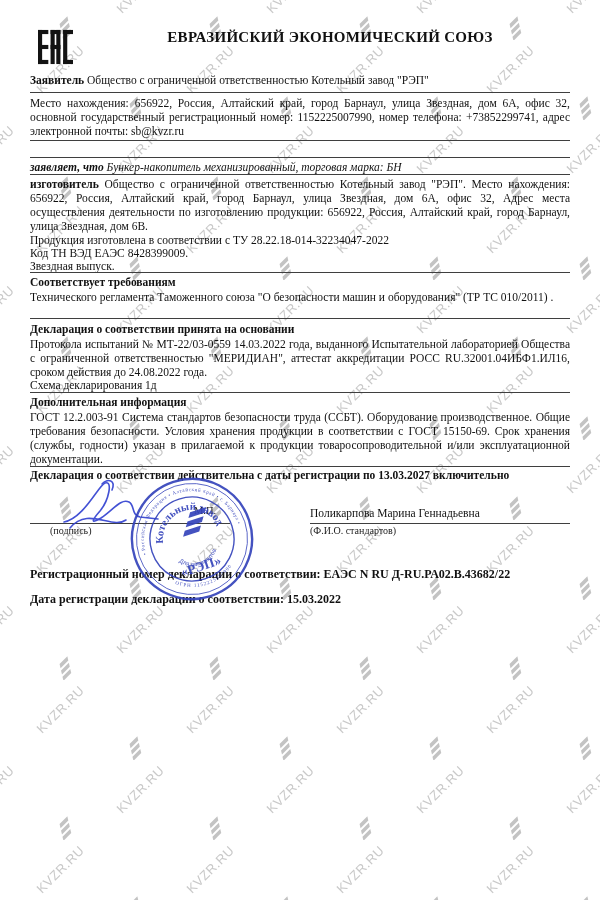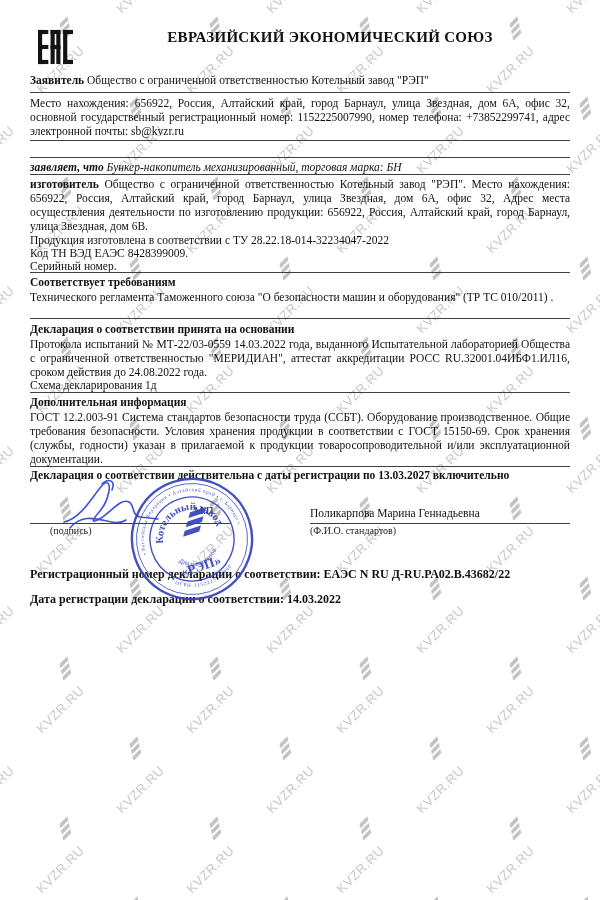--- a/index.html
+++ b/index.html
@@ -561,21 +561,21 @@
       <span>Бункер-накопитель механизированный, торговая марка: БН</span>
     </div>
     <div class="hr" style="left:30px;top:174px;width:540px;"></div>
 
     <div class="abs t just" style="left:30px;top:177px;width:540px;">
       <span class="b">изготовитель</span>
       <span>Общество с ограниченной ответственностью Котельный завод "РЭП". Место нахождения: 656922, Россия, Алтайский край, город Барнаул, улица Звездная, дом 6А, офис 32, Адрес места осуществления деятельности по изготовлению продукции: 656922, Россия, Алтайский край, город Барнаул, улица Звездная, дом 6В.</span>
     </div>
     <div class="abs t" style="left:30px;top:233px;width:540px;">Продукция изготовлена в соответствии с ТУ 28.22.18-014-32234047-2022</div>
     <div class="abs t" style="left:30px;top:246px;width:540px;">Код ТН ВЭД ЕАЭС 8428399009.</div>
-    <div class="abs t" style="left:30px;top:259px;width:540px;">Серийный номер.</div>
+    <div class="abs t" style="left:30px;top:259px;width:540px;">Звездная выпуск.</div>
     <div class="hr" style="left:30px;top:272px;width:540px;"></div>
 
     <div class="abs t b" style="left:30px;top:275px;width:540px;">Соответствует требованиям</div>
     <div class="abs t just" style="left:30px;top:290px;width:540px;">Технического регламента Таможенного союза "О безопасности машин и оборудования" (ТР ТС 010/2011) .</div>
     <div class="hr" style="left:30px;top:318px;width:540px;"></div>
 
     <div class="abs t b" style="left:30px;top:322px;width:540px;">Декларация о соответствии принята на основании</div>
     <div class="abs t just" style="left:30px;top:337px;width:540px;">Протокола испытаний № МТ-22/03-0559 14.03.2022 года, выданного Испытательной лабораторией Общества с ограниченной ответственностью "МЕРИДИАН", аттестат аккредитации РОСС RU.32001.04ИБФ1.ИЛ16, сроком действия до 24.08.2022 года.</div>
     <div class="abs t" style="left:30px;top:378px;width:540px;">Схема декларирования 1д</div>
     <div class="hr" style="left:30px;top:392px;width:540px;"></div>
@@ -594,21 +594,21 @@
     <div class="abs small-cap" style="left:310px;top:526px;width:260px;">(Ф.И.О. стандартов)</div>
 
     <div class="abs mp" style="left:194px;top:505px;">М.П.</div>
 
     <div class="abs footer-line" style="left:30px;top:567px;width:560px;">
       <span>Регистрационный номер декларации о соответствии:</span>
       <span>ЕАЭС N RU Д-RU.РА02.В.43682/22</span>
     </div>
     <div class="abs footer-line" style="left:30px;top:592px;width:560px;">
       <span>Дата регистрации декларации о соответствии:</span>
-      <span>14.03.2022</span>
+      <span>15.03.2022</span>
     </div>
   </div>
 
   <svg class="overlay" style="left:50px;top:476px;" width="115" height="60" viewBox="0 0 115 60">
     <g stroke="#2f3fd0" stroke-width="1.6" fill="none" stroke-linecap="round" opacity="0.9">
       <path d="M14,46 C34,42 48,10 55,7 C63,4 59,24 50,35 C43,43 39,49 51,42 C63,34 71,22 79,26 C85,29 81,39 90,41 L108,43"></path>
       <path d="M20,52 C38,30 62,54 76,44"></path>
       <path d="M52,8 C58,2 66,4 62,14"></path>
     </g>
   </svg>

